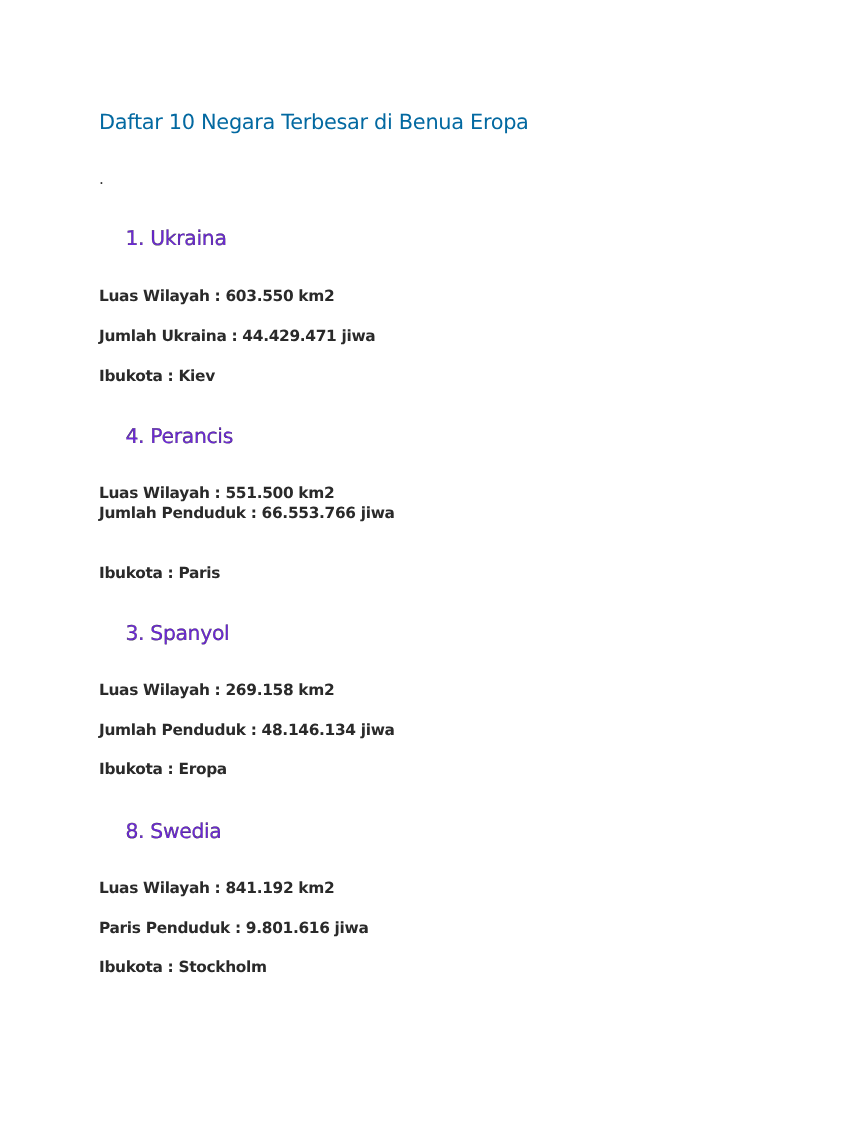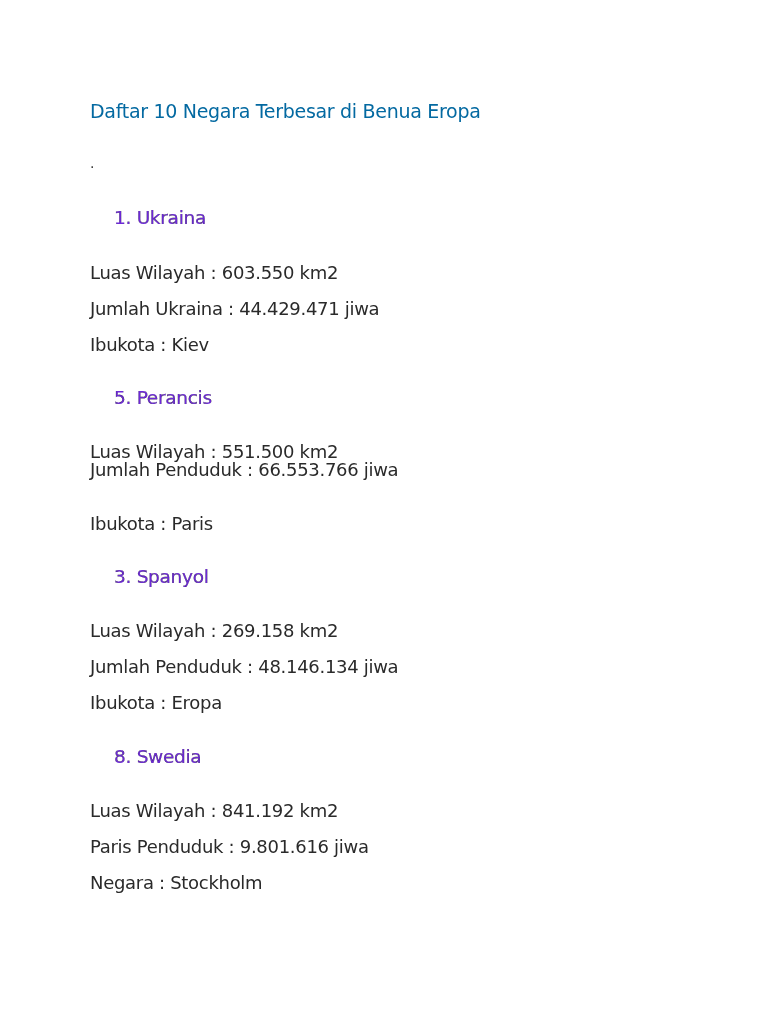--- a/index.html
+++ b/index.html
@@ -2,41 +2,41 @@
 <html><head>
 <meta charset="utf-8">
 <style>
   html, body { margin: 0; padding: 0; background: #ffffff; }
   body { width: 768px; height: 1024px; position: relative; overflow: hidden;
          font-family: "DejaVu Sans", "Liberation Sans", sans-serif; color: #1f1f1f; }
   .page { position: absolute; left: 90px; top: 0; width: 640px; }
   .title { position: absolute; top: 100px; left: 0; font-size: 19px; white-space: nowrap; color: #0369a1; letter-spacing: -0.3px; }
   .dot { position: absolute; top: 155px; left: 0; font-size: 14px; color: #333; }
   .heading { position: absolute; left: 0; font-size: 18.5px; white-space: nowrap; color: #6d28d9; letter-spacing: -0.3px; font-weight: 500; margin-left: 24px; -webkit-text-stroke: 0.2px #111; }
-  .line { position: absolute; left: 0; font-size: 18px; white-space: nowrap; color: #2a2a2a; letter-spacing: -0.3px; font-weight: 400; }
+  .line { position: absolute; left: 0; font-size: 14px; white-space: nowrap; color: #2a2a2a; letter-spacing: -0.3px; font-weight: 700; }
 </style>
 </head>
 <body>
 
 <div class="page">
   <div class="title">Daftar 10 Negara Terbesar di Benua Eropa</div>
   <div class="dot">.</div>
 
   <div class="heading" style="top:207px">1. Ukraina</div>
   <div class="line" style="top:262px">Luas Wilayah : 603.550 km2</div>
   <div class="line" style="top:298px">Jumlah Ukraina : 44.429.471 jiwa</div>
   <div class="line" style="top:334px">Ibukota : Kiev</div>
 
-  <div class="heading" style="top:387px">5. Perancis</div>
+  <div class="heading" style="top:387px">4. Perancis</div>
   <div class="line" style="top:441px">Luas Wilayah : 551.500 km2</div>
   <div class="line" style="top:459px">Jumlah Penduduk : 66.553.766 jiwa</div>
   <div class="line" style="top:513px">Ibukota : Paris</div>
 
   <div class="heading" style="top:566px">3. Spanyol</div>
   <div class="line" style="top:620px">Luas Wilayah : 269.158 km2</div>
   <div class="line" style="top:656px">Jumlah Penduduk : 48.146.134 jiwa</div>
   <div class="line" style="top:692px">Ibukota : Eropa</div>
 
   <div class="heading" style="top:746px">8. Swedia</div>
   <div class="line" style="top:800px">Luas Wilayah : 841.192 km2</div>
   <div class="line" style="top:836px">Paris Penduduk : 9.801.616 jiwa</div>
-  <div class="line" style="top:872px">Negara : Stockholm</div>
+  <div class="line" style="top:872px">Ibukota : Stockholm</div>
 </div>
 
 </body></html>

